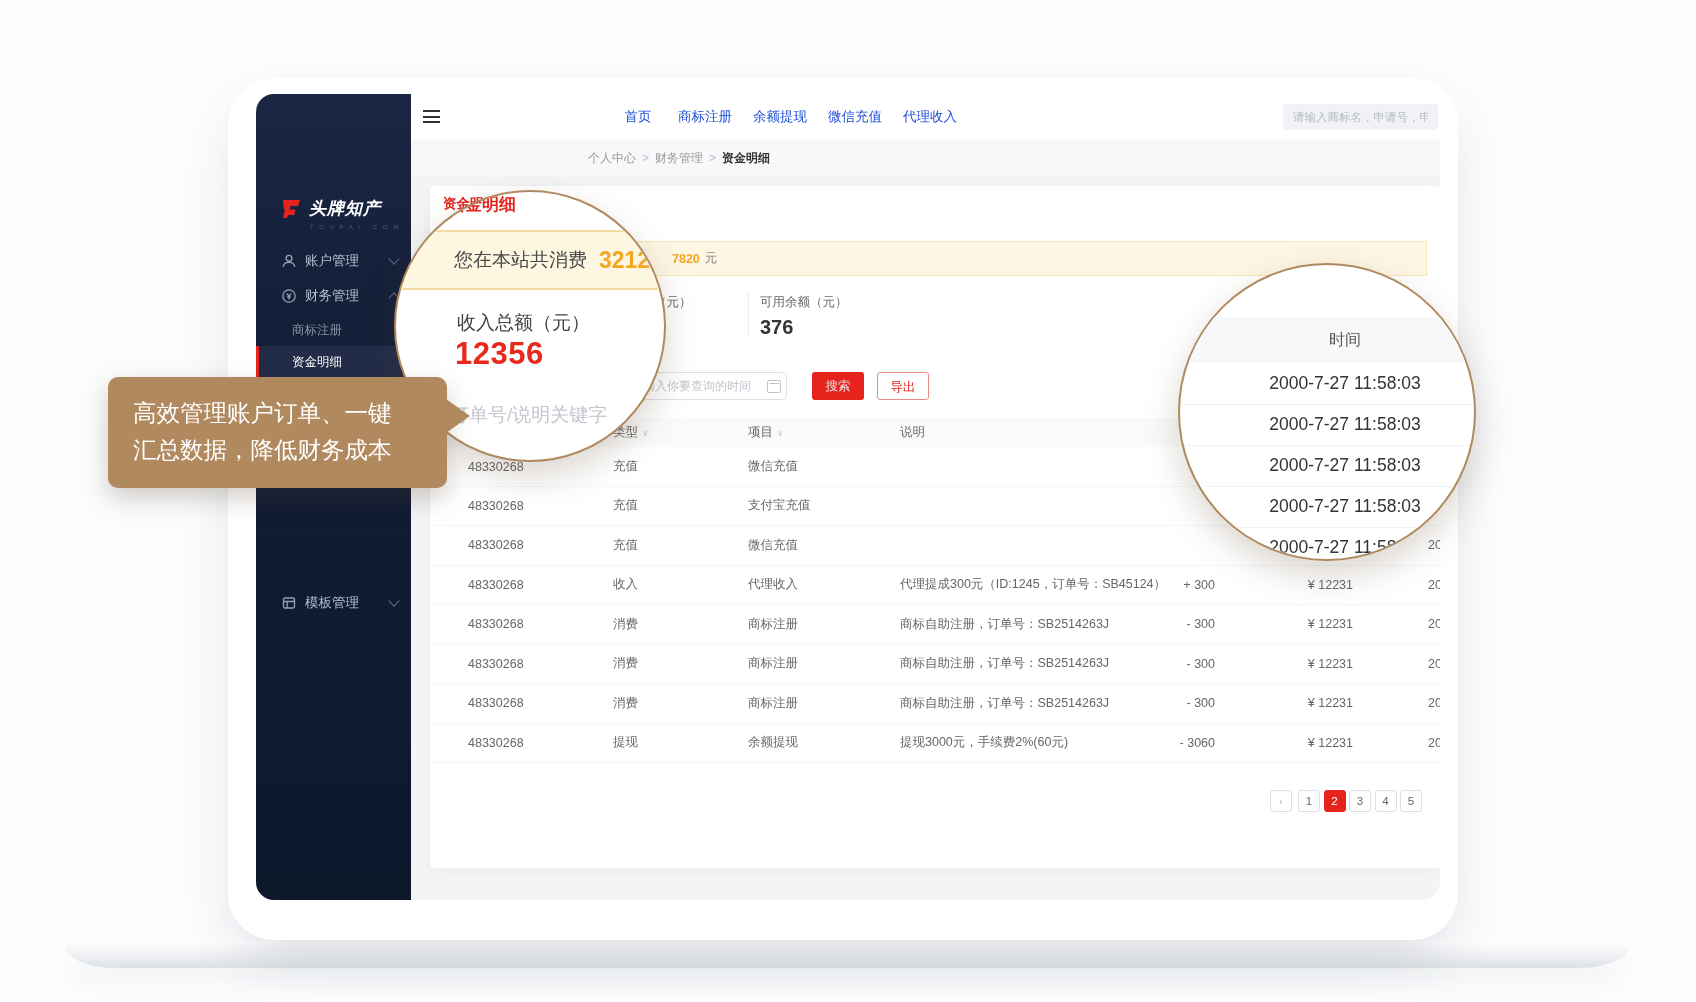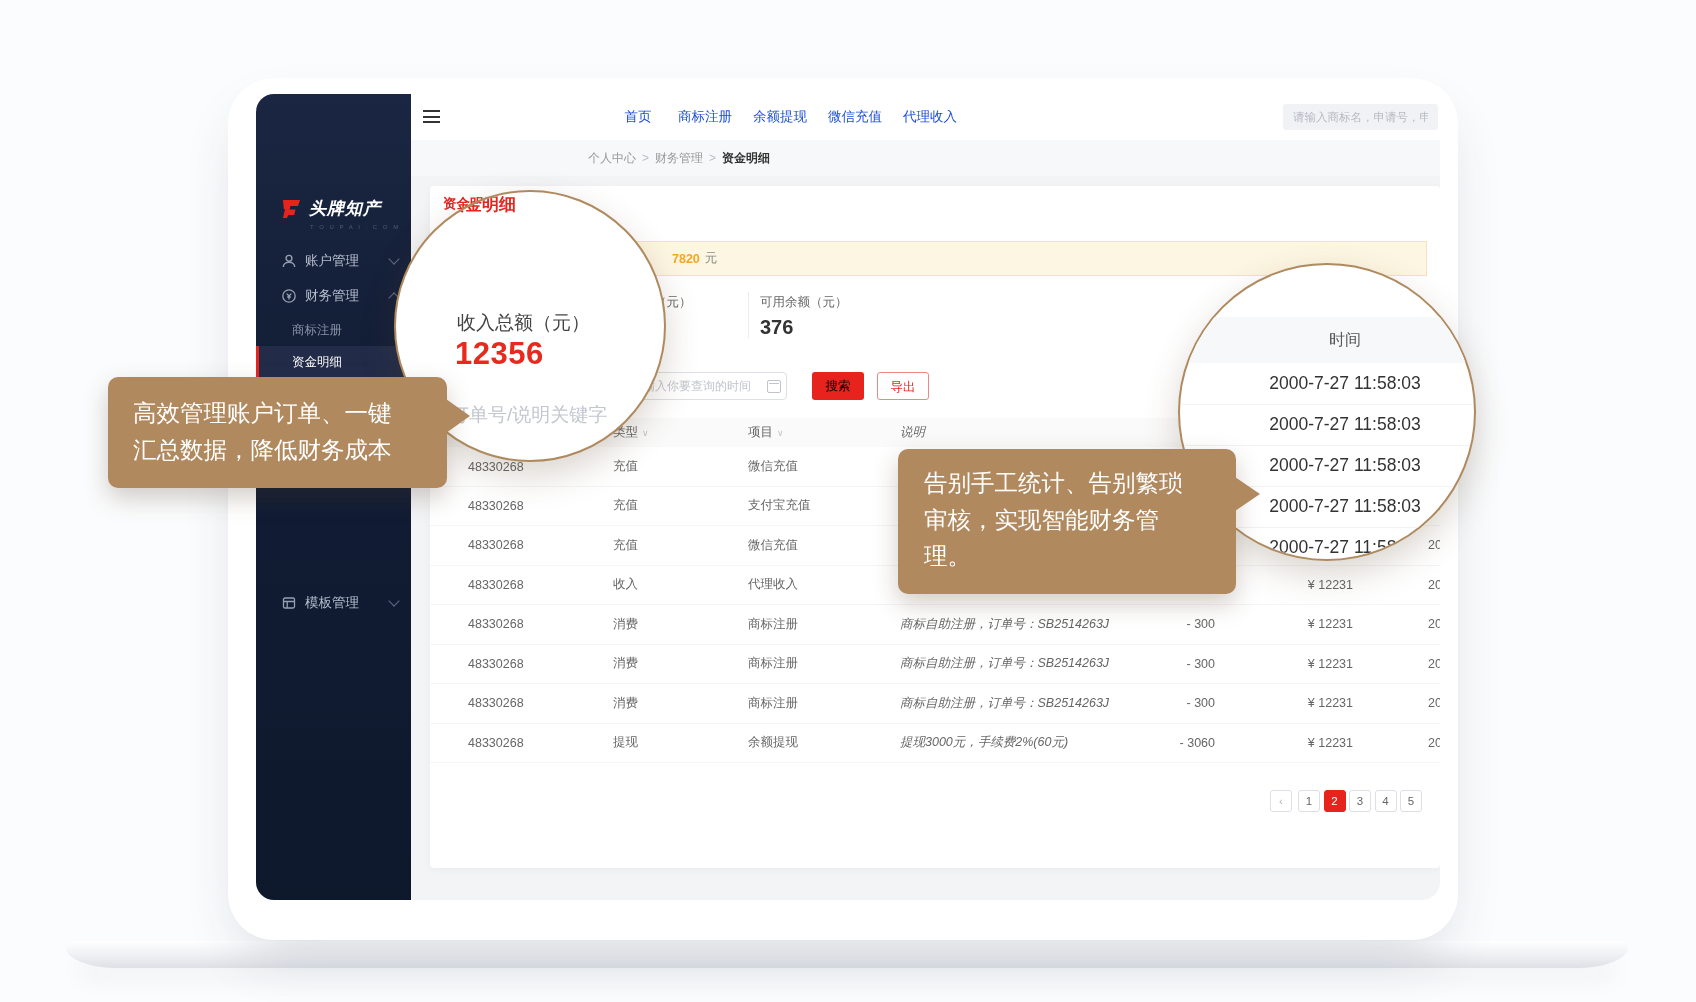--- a/index.html
+++ b/index.html
@@ -66,28 +66,28 @@
   .stat-div{position:absolute;top:106px;width:1px;height:46px;background:#ececf0;}
 
   
   .f-input{position:absolute;top:186px;height:28px;border:1px solid #dcdfe6;border-radius:4px;background:#fff;
     font-size:12px;color:#666;padding:0 9px;box-sizing:border-box;outline:none;font-family:inherit;}
   .f-input::placeholder{color:#c0c4cc;}
   .cal-icon{position:absolute;left:337px;top:194px;width:12px;height:11px;border:1.3px solid #c0c4cc;border-radius:2px;}
   .cal-icon::before{content:"";position:absolute;left:1px;right:1px;top:2px;height:1.3px;background:#c0c4cc;}
   .btn{position:absolute;top:186px;height:28px;width:52px;border-radius:3px;font-size:12.5px;line-height:28px;
     text-align:center;cursor:pointer;box-sizing:border-box;}
-  .btn-search{left:382px;background:#e6231d;color:#000000;}
+  .btn-search{left:382px;background:#e6231d;color:#e5e5e5;}
   .btn-export{left:447px;background:#fff;color:#e6231d;border:1px solid #e88;}
 
   
   .thead{position:absolute;left:0;top:232px;width:1010px;height:29px;background:#fafafa;font-size:12.5px;color:#666;}
   .trow{position:absolute;left:0;width:1010px;height:39px;border-bottom:1px solid #f4f5f7;font-size:12.5px;color:#666;}
   .cell{position:absolute;top:0;height:100%;display:flex;align-items:center;white-space:nowrap;}
-  .c-order{left:38px;} .c-type{left:183px;} .c-project{left:318px;} .c-desc{left:470px;font-style:italic;}
+  .c-order{left:38px;} .c-type{left:183px;} .c-project{left:318px;} .c-desc{left:470px;}
   .c-amount{left:640px;width:145px;justify-content:flex-end;}
   .c-balance{left:795px;width:128px;justify-content:flex-end;}
   .c-time{left:998px;}
   .caret{font-size:9px;color:#c0c4cc;margin-left:4px;}
 
   
   .pagebox{position:absolute;top:604px;width:22px;height:22px;line-height:20px;text-align:center;border:1px solid #dcdfe6;
     border-radius:3px;background:#fff;color:#666;font-size:11.5px;box-sizing:border-box;cursor:pointer;}
   .pagebox.prev{color:#b0b3b8;}
   .pagebox.active{background:#e6231d;border-color:#e6231d;color:#fff;}
@@ -320,41 +320,38 @@
       <div class="pagebox" style="left:868px;">1</div>
       <div class="pagebox active" style="left:893.5px;">2</div>
       <div class="pagebox" style="left:919px;">3</div>
       <div class="pagebox" style="left:944.5px;">4</div>
       <div class="pagebox" style="left:970px;">5</div>
     </div>
   </div>
 
   <div class="circle circ-left">
     <div class="m-tab">资金明细</div>
+    <div class="m-strip">
+      <span class="p">您在本站共消费</span>
+      <span class="a">32124</span>
+    </div>
     <div class="m-statlabel">收入总额（元）</div>
     <div class="m-statvalue">12356</div>
     <div class="m-keyword">订单号/说明关键字</div>
   </div>
 
   <div class="circle circ-right">
     <div class="m-thead">时间</div>
     <div class="m-trow" style="top:98px;">2000-7-27 11:58:03</div>
     <div class="m-trow" style="top:139px;">2000-7-27 11:58:03</div>
     <div class="m-trow" style="top:180px;">2000-7-27 11:58:03</div>
     <div class="m-trow" style="top:221px;">2000-7-27 11:58:03</div>
     <div class="m-trow" style="top:262px;border-bottom:none;">2000-7-27 11:58:03</div>
   </div>
 
   <div class="callout co-left">
     <div class="txt">
       <div>高效管理账户订单、一键</div>
       <div>汇总数据，降低财务成本</div>
     </div>
   </div>
-  <div class="callout co-right">
-    <div class="txt">
-      <div>告别手工统计、告别繁琐</div>
-      <div>审核，实现智能财务管</div>
-      <div>理。</div>
-    </div>
-  </div>
 
 </div>
 
 </body></html>

